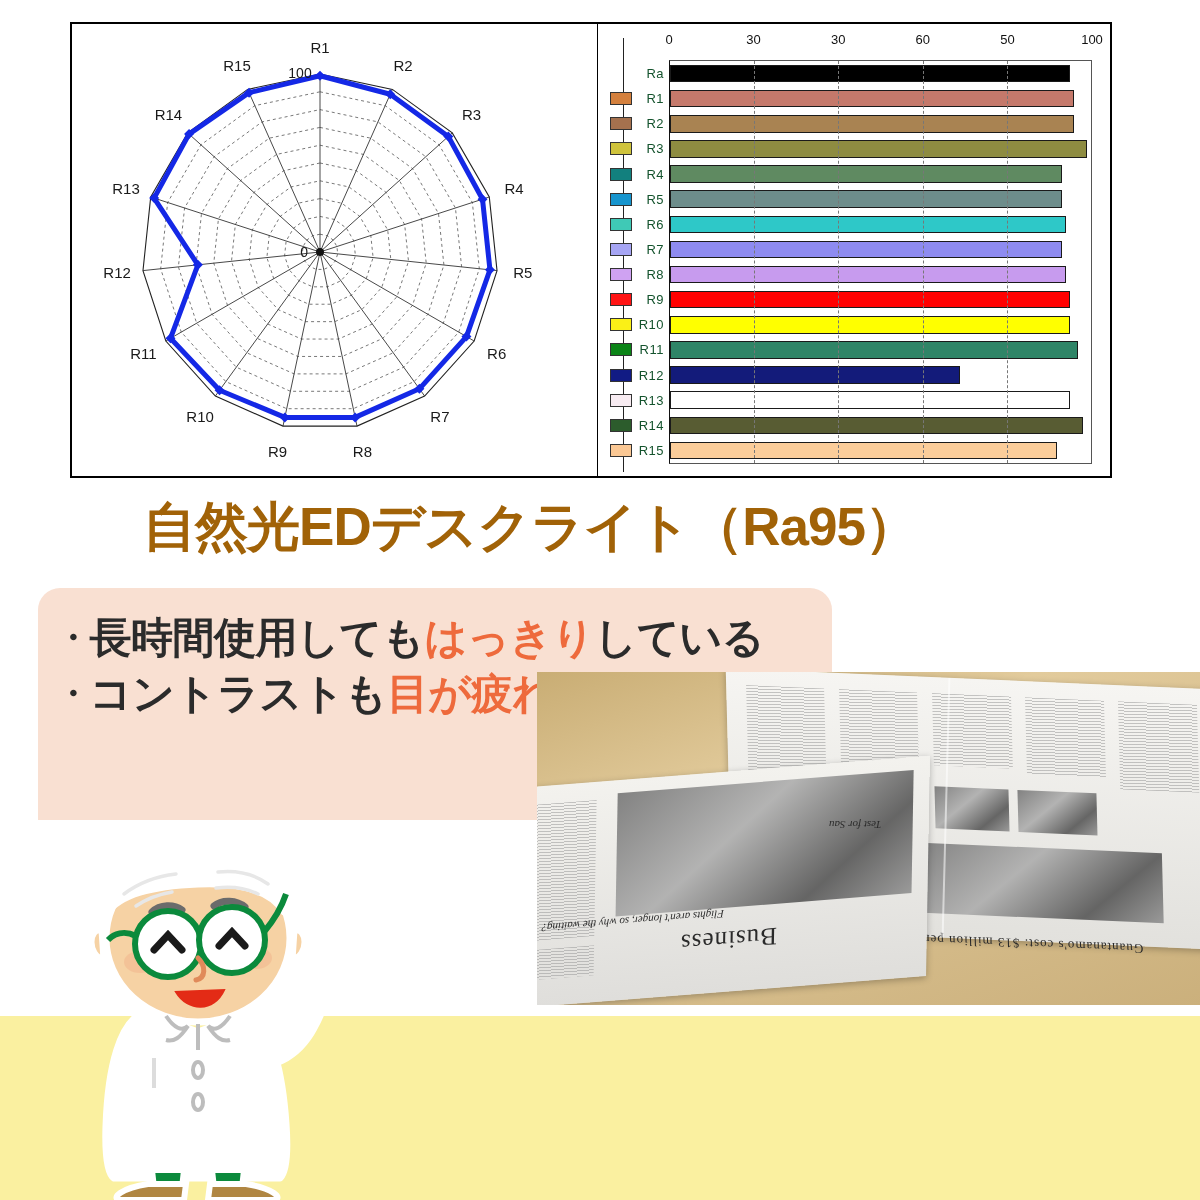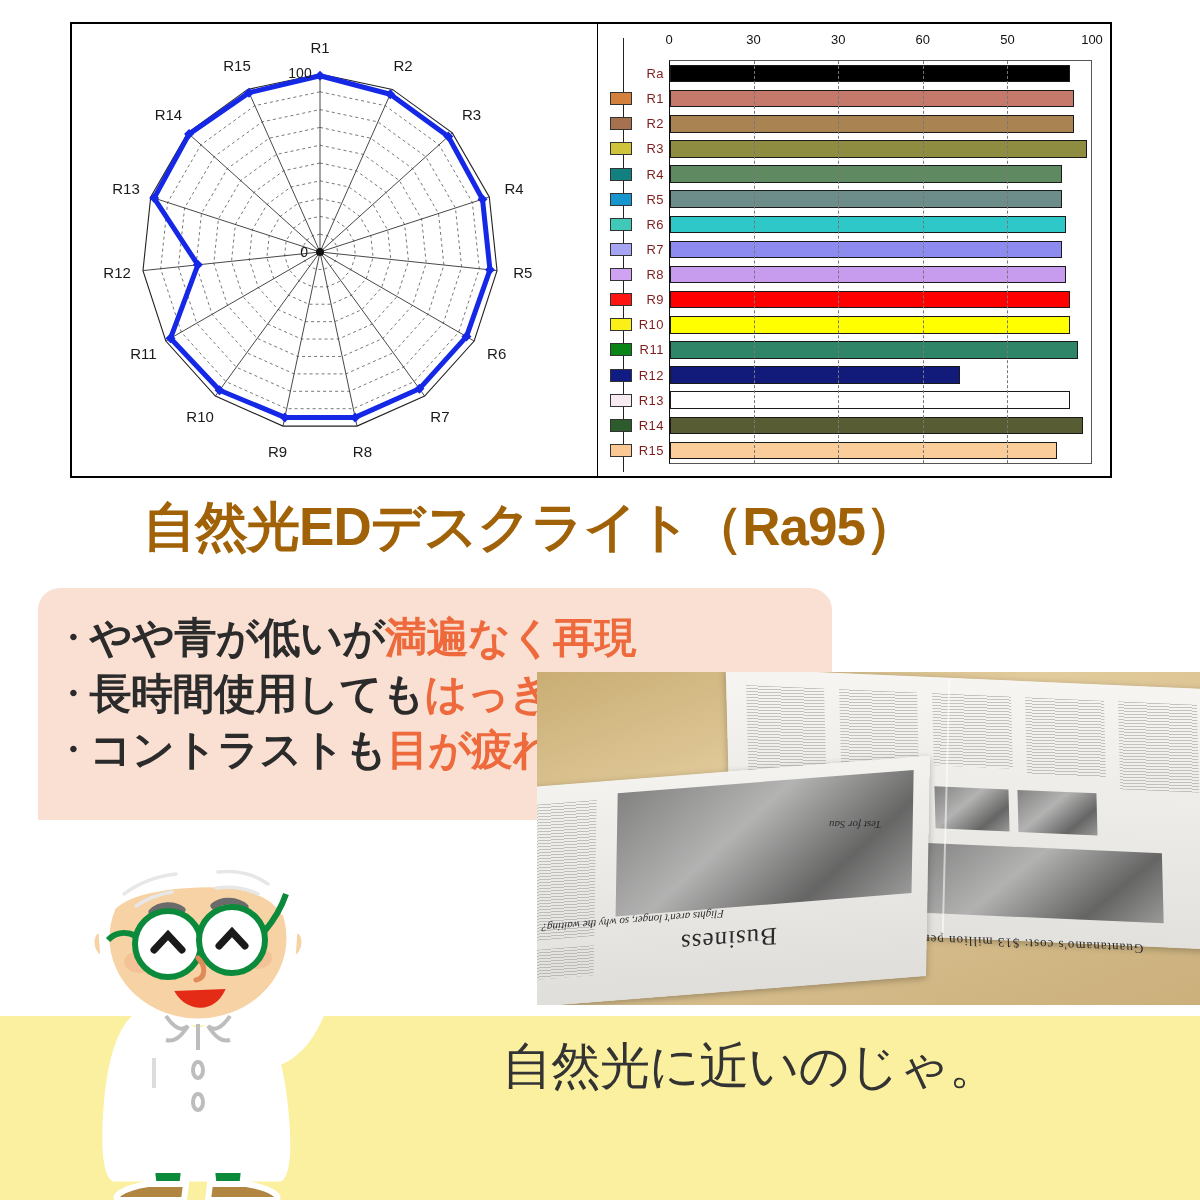--- a/index.html
+++ b/index.html
@@ -28,21 +28,21 @@
   .tick-lbl{ position:absolute; font-size:13px; color:#111; transform:translateX(-50%); top:0;}
   #bar-plot{
     position:absolute; left:70px; top:36px; right:18px; bottom:12px;
     border:1px solid #555; border-left:1.6px solid #111;
   }
   .grid-v{ position:absolute; top:0; bottom:0; width:0; border-left:1px dashed #777;}
   .bar-rows{ position:absolute; left:0; top:0; right:0; bottom:0; display:flex; flex-direction:column;}
   .bar-row{ flex:1; position:relative; display:flex; align-items:center;}
   .bar{ height:70%; border:1px solid #1a1a1a; }
   .row-label{
-    position:absolute; right:calc(100% + 6px); font-size:13px; color:#7f1d1d;
+    position:absolute; right:calc(100% + 6px); font-size:13px; color:#14532d;
     white-space:nowrap; letter-spacing:.5px;
   }
   .swatch{
     position:absolute; right:calc(100% + 38px); width:22px; height:13px;
     border:1px solid #333;
   }
   #legend-spine{ position:absolute; left:24px; top:14px; bottom:4px; width:0; border-left:1px solid #222;}
 
   
   #main-title{
@@ -267,23 +267,20 @@
         <div class="grid-v" style="left: 60%;"></div>
         <div class="grid-v" style="left: 80%;"></div>
       </div>
   </div>
 </div>
 
 <div id="main-title">自然光EDデスクライト（Ra95）</div>
 
 <div id="bullet-box">
   <div class="bullet-line">
-    <span class="dot">・</span><span>やや青が低いが</span><span class="hl">満遍なく再現</span><span></span>
-  </div>
-  <div class="bullet-line">
     <span class="dot">・</span><span>長時間使用しても</span><span class="hl">はっきり</span><span>している</span>
   </div>
   <div class="bullet-line">
     <span class="dot">・</span><span>コントラストも</span><span class="hl">目が疲れにくい</span><span></span>
   </div>
 </div>
 
 <div id="photo">
   <div class="ph-desk"></div>
 
@@ -307,21 +304,20 @@
     <div class="ph-img" style="left:24%; top:6%;  width:72%; height:56%;"></div>
     <div class="ph-txt" style="left:6%; top:62%; font-size:11px; font-style:italic;">Flights aren't longer, so why the waiting?</div>
     <div class="ph-txt ph-masthead" style="left:40%; top:70%;">Business</div>
   </div>
 
   <div class="ph-txt" style="left:44%; top:44%; font-size:11px; font-style:italic;">Test for Sau</div>
 </div>
 
 <div id="banner">
   <div id="banner-text">
-    <div>自然光に近いのじゃ。</div>
   </div>
 </div>
 
 <div id="mascot">
 <svg class="m-svg" width="300" height="374" viewBox="0 0 300 374">
   <g stroke="#fff" stroke-width="7" stroke-linejoin="round">
 
     <path d="M196 190 C236 186 250 150 252 118 C253 96 276 92 282 112 C288 132 283 172 266 202 C250 232 220 246 196 240 Z" fill="#ffffff"></path>
 
     <path d="M96 186 C72 196 60 240 58 300 C57 330 60 348 66 352 L100 352 L100 300 L104 352 L196 352 L200 300 L200 352 L232 352 C238 346 240 326 238 298 C234 240 222 198 198 188 L150 206 Z" fill="#ffffff"></path>

